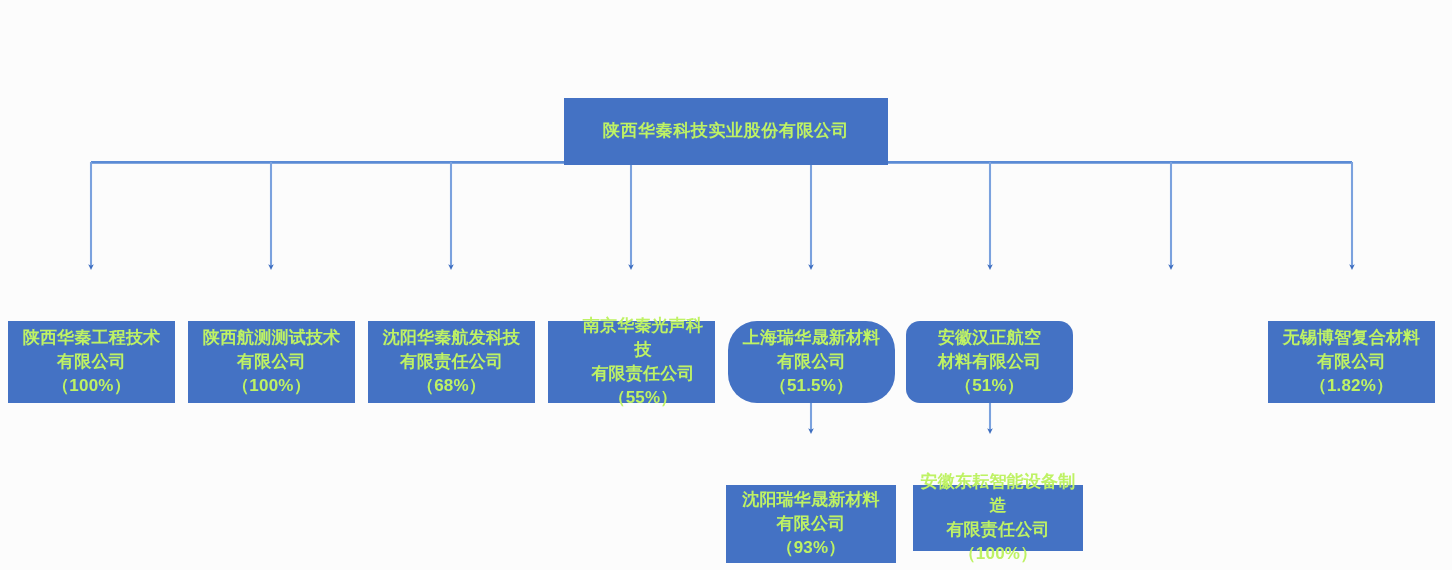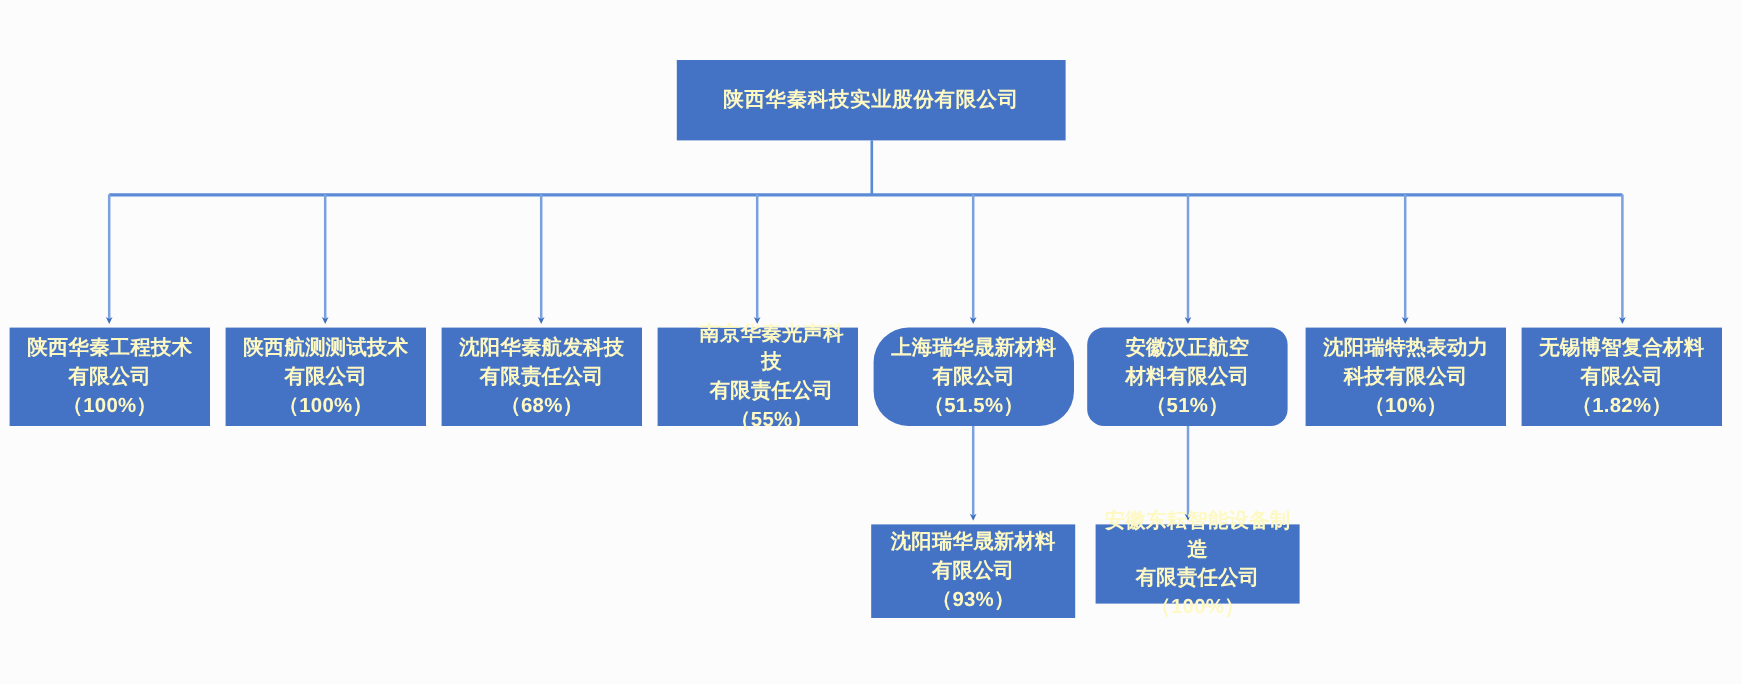--- a/index.html
+++ b/index.html
@@ -29,30 +29,31 @@
     width: 1452px;
     height: 570px;
     pointer-events: none;
   }
 
   
   .node {
     position: absolute;
     box-sizing: border-box;
     background: #4472c4;
-    color: #fef9c3;
+    color: #bef264;
     display: flex;
     align-items: center;
     justify-content: center;
     text-align: center;
     font-weight: bold;
     line-height: 1.42;
     letter-spacing: 0.2px;
     padding: 2px 5px;
     z-index: 2;
+    margin-top: 48px;
   }
 
   .node.root {
     font-size: 17px;
     letter-spacing: 0.6px;
   }
 
   .node.lvl2,
   .node.lvl3 {
     font-size: 17px;
@@ -130,25 +131,20 @@
 有限公司
 （51.5%）</span>
   </div>
 
   <div class="node lvl2" style="left:906px; top:273px; width:167px; height:82px;border-radius:14px;">
     <span class="lines">安徽汉正航空
 材料有限公司
 （51%）</span>
   </div>
 
-  <div class="node lvl2" style="left:1088px; top:273px; width:167px; height:82px;">
-    <span class="lines">沈阳瑞特热表动力
-科技有限公司
-（10%）</span>
-  </div>
 
   <div class="node lvl2" style="left:1268px; top:273px; width:167px; height:82px;">
     <span class="lines">无锡博智复合材料
 有限公司
 （1.82%）</span>
   </div>
 
   <div class="node lvl3" style="left:726px; top:437px; width:170px; height:78px;">
     <span class="lines">沈阳瑞华晟新材料
 有限公司

